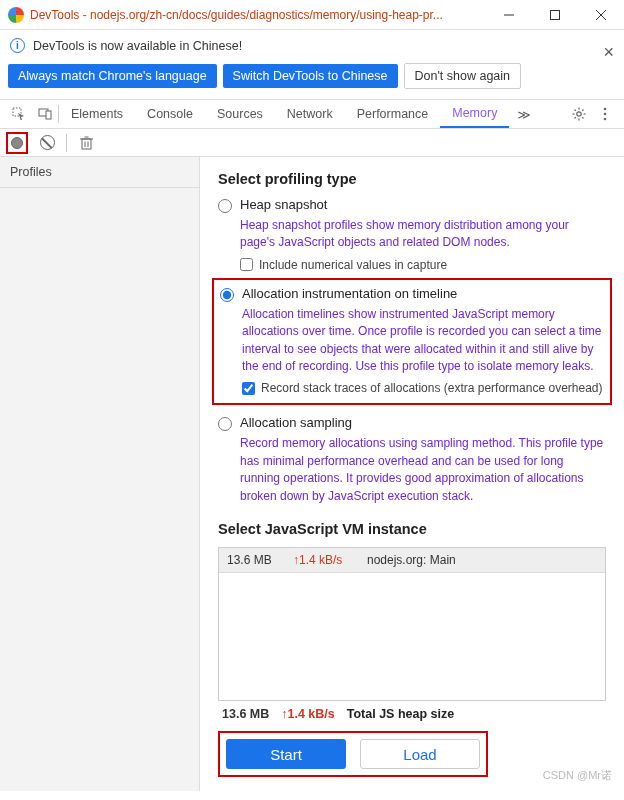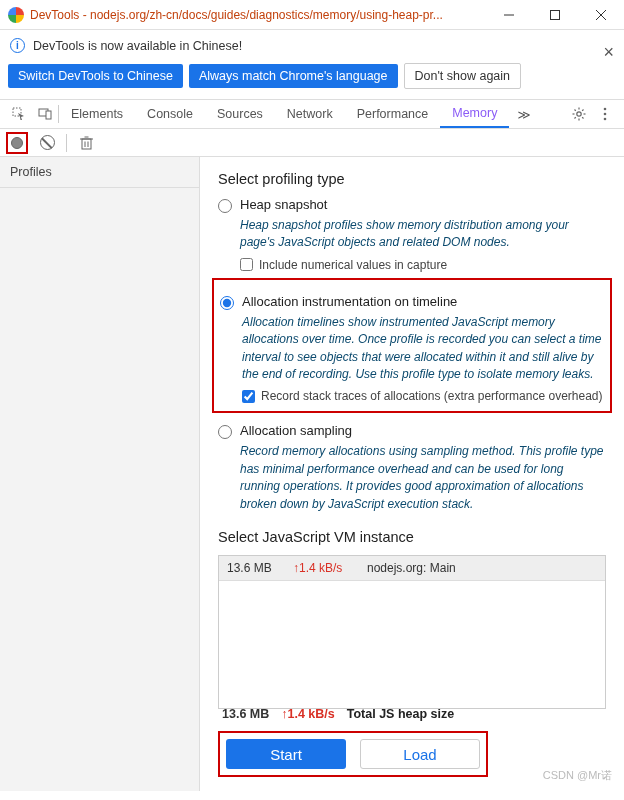--- a/index.html
+++ b/index.html
@@ -25,28 +25,28 @@
 .tabs .right { margin-left: auto; display: flex; }
 .toolbar { display: flex; align-items: center; height: 28px; border-bottom: 1px solid #ddd; padding: 0 6px; gap: 8px; }
 .tool { width: 22px; height: 22px; display: flex; align-items: center; justify-content: center; color: #555; cursor: pointer; }
 .tool.record { border: 2px solid #c00; }
 .tool.record .dot { width: 12px; height: 12px; border-radius: 50%; background: #888; border: 1px solid #666; }
 .vsep { width: 1px; height: 18px; background: #ccc; }
 .body { display: flex; height: calc(800px - 30px - 40px - 38px - 30px - 28px); }
 .sidebar { width: 200px; background: #f3f3f3; border-right: 1px solid #ddd; }
 .sidebar .sh { padding: 8px 10px; font-size: 12.5px; color: #444; border-bottom: 1px solid #ddd; }
 .main { flex: 1; padding: 14px 18px 0 18px; overflow: hidden; position: relative; }
-h2.sec { font-size: 14.5px; font-weight: 400; color: #222; margin-bottom: 10px; }
+h2.sec { font-size: 14.5px; font-weight: 700; color: #222; margin-bottom: 10px; }
 .opt { display: flex; align-items: flex-start; gap: 8px; margin-bottom: 4px; }
 .opt input[type=radio] { margin-top: 2px; accent-color: #1a73e8; width: 14px; height: 14px; }
 .opt label { font-size: 13px; color: #222; }
-.desc { font-size: 12px; color: #0c4a6e; margin: 3px 0 6px 22px; line-height: 1.45; font-style: italic; }
+.desc { font-size: 12px; color: #6d28d9; margin: 3px 0 6px 22px; line-height: 1.45; }
 .subchk { margin-left: 22px; font-size: 12px; color: #444; display: flex; align-items: center; gap: 6px; margin-bottom: 10px; }
 .subchk input { accent-color: #1a73e8; }
-.redbox { border: 2px solid #c00; padding: 14px 6px 6px 6px; margin: -4px -6px 10px -6px; }
+.redbox { border: 2px solid #c00; padding: 6px 6px 6px 6px; margin: -4px -6px 10px -6px; }
 .vm { border: 1px solid #ccc; margin-top: 6px; height: 154px; }
 .vmrow { display: flex; align-items: center; padding: 5px 8px; font-size: 12px; background: #eee; border-bottom: 1px solid #ddd; gap: 10px; }
 .vmrow .size { width: 56px; }
 .vmrow .rate { color: #d93025; width: 64px; }
 .footer { position: absolute; left: 18px; right: 18px; bottom: 14px; }
 .totrow { display: flex; align-items: center; gap: 12px; font-size: 12.5px; font-weight: 600; padding: 6px 4px; }
 .totrow .rate { color: #d93025; font-weight: 600; }
 .totrow .lbl { color: #222; font-weight: 600; }
 .btns { display: flex; gap: 14px; margin-top: 4px; border: 2px solid #c00; padding: 6px 6px; width: fit-content; }
 .btn { width: 120px; height: 30px; border-radius: 3px; display: flex; align-items: center; justify-content: center; font-size: 15px; cursor: pointer; }
@@ -78,22 +78,22 @@
       </svg>
     </div>
 </div>
 
 <div class="infobar">
   <div class="info-icon">i</div>
   <span>DevTools is now available in Chinese!</span>
   <span class="close-x">×</span>
 </div>
 <div class="btnrow">
+  <div class="pill blue">Always match Chrome's language</div>
   <div class="pill blue">Switch DevTools to Chinese</div>
-  <div class="pill blue">Always match Chrome's language</div>
   <div class="pill outline">Don't show again</div>
 </div>
 
 <div class="tabs">
   <div class="ticon">
       <svg width="14" height="14" viewBox="0 0 14 14">
         <rect x="1" y="1" width="8" height="8" fill="none" stroke="#666" stroke-dasharray="1.5"></rect>
         <path d="M6 6 L12 9 L9 10 L10 13 L8.5 13 L8 10 L6 6" fill="#666"></path>
       </svg>
     </div>

